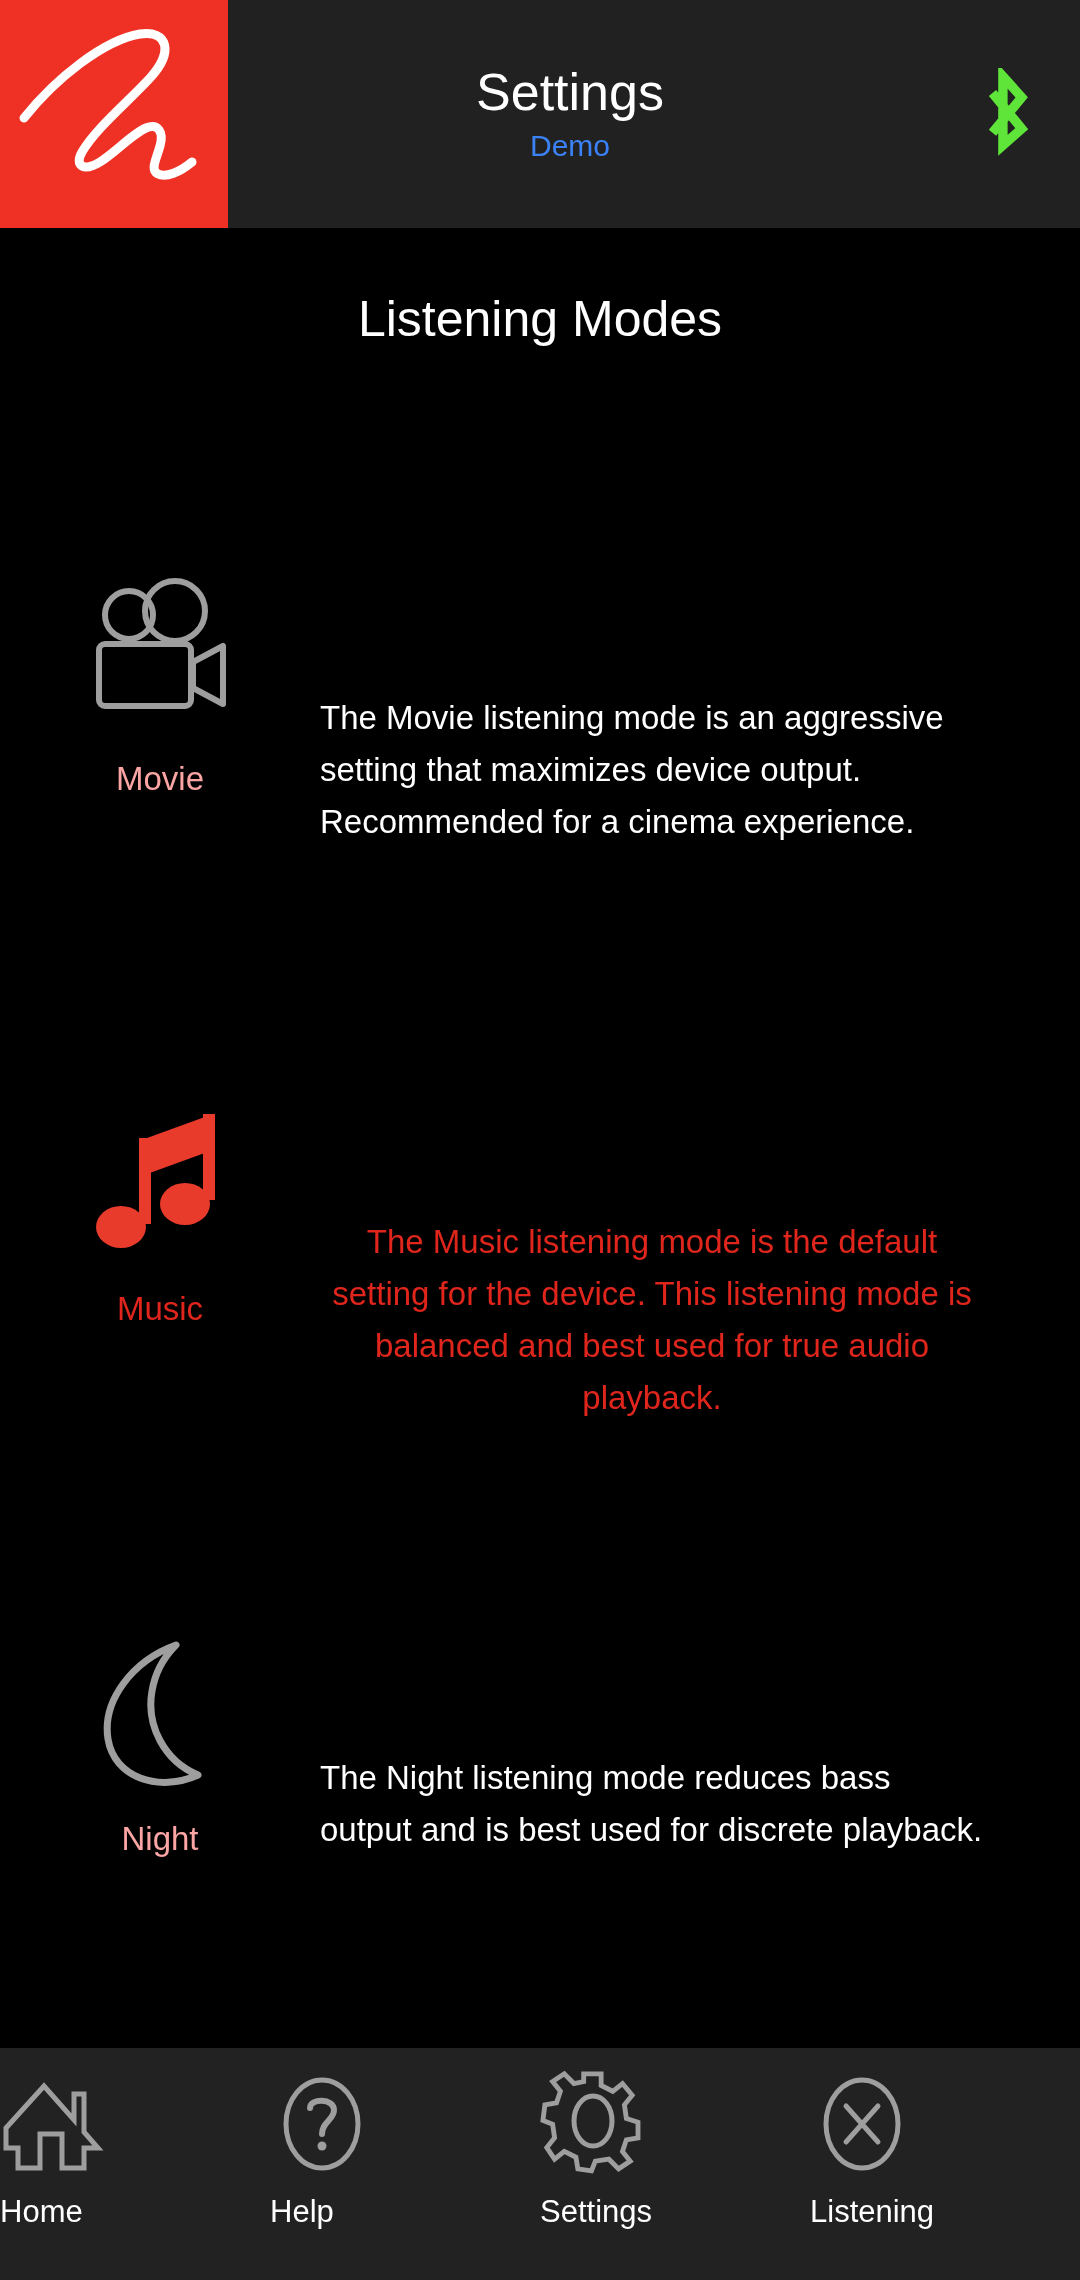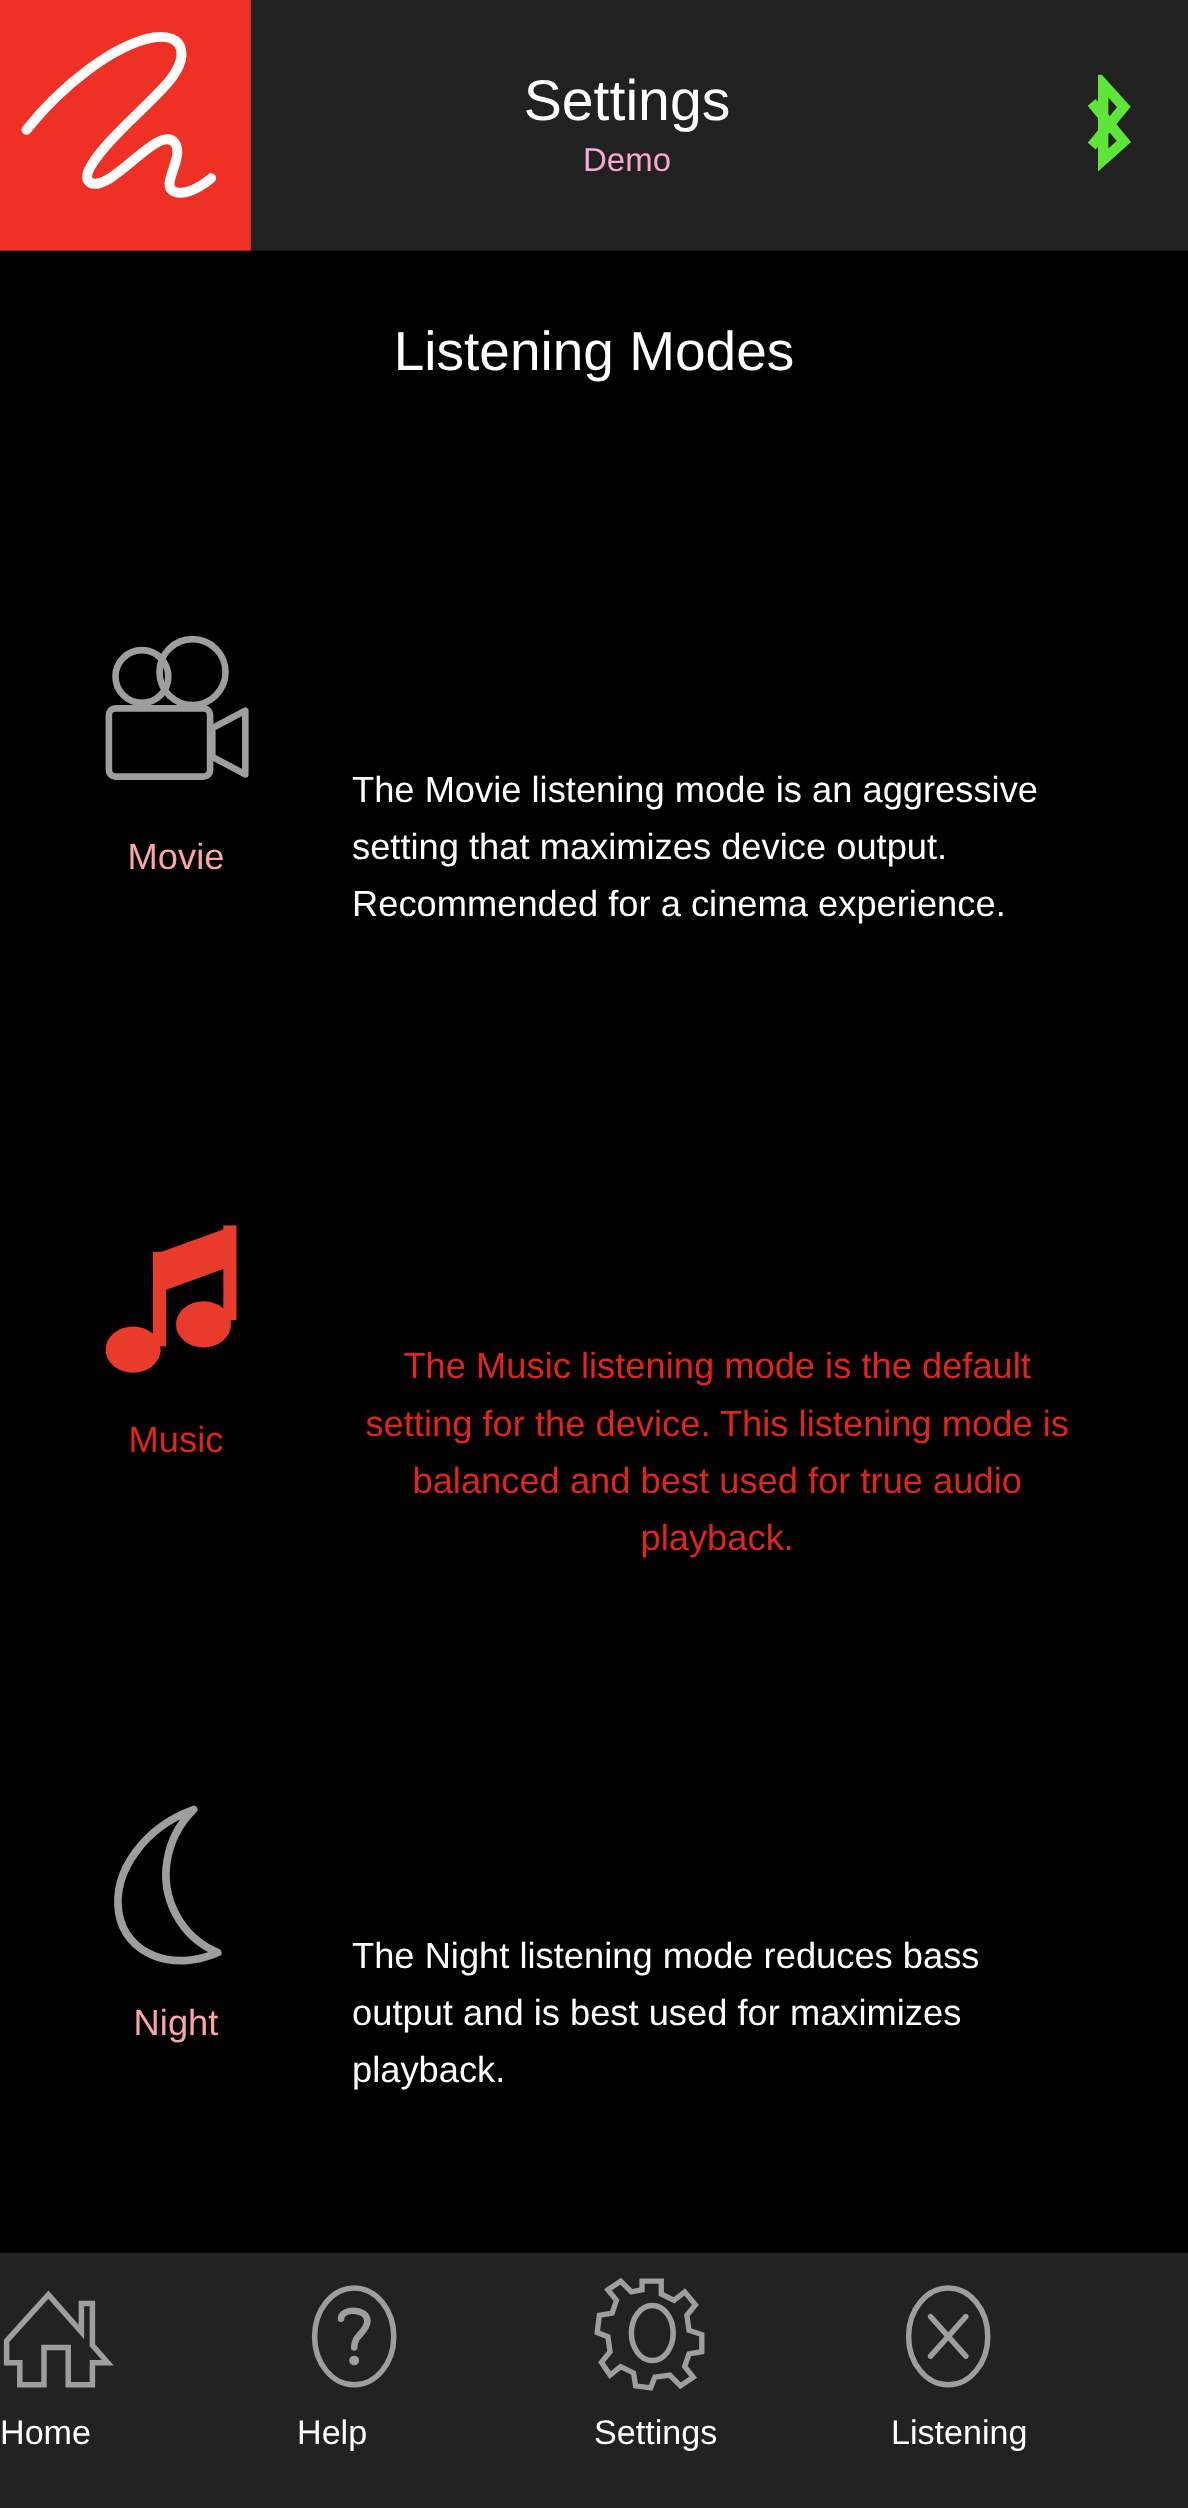--- a/index.html
+++ b/index.html
@@ -28,21 +28,21 @@
     flex:1 1 auto;
     display:flex; flex-direction:column;
     align-items:center; justify-content:center;
     padding-right:0px; margin-left:-18px;
   }
   .header-title {
     font-size:52px; color:#ffffff; font-weight:400;
     line-height:1.05; letter-spacing:0px;
   }
   .header-subtitle {
-    font-size:30px; color:#f9a8d4; font-weight:400;
+    font-size:30px; color:#3b82f6; font-weight:400;
     margin-top:10px;
   }
   .bt-wrap {
     flex:0 0 150px;
     display:flex; align-items:center; justify-content:center;
   }
   .bt-wrap svg { width:66px; height:92px; display:block; }
 
   
   .content {
@@ -178,21 +178,21 @@
     <div class="mode-row r2">
       <div class="mode-iconcol">
         <div class="mode-iconbox">
           <svg width="160" height="160" viewBox="0 0 160 160">
             <path d="M96 12 C52 28, 22 68, 28 106 C34 144, 78 160, 118 142
                      C84 128, 66 92, 72 58 C75 40, 84 24, 96 12 Z" fill="none" stroke="#9e9e9e" stroke-width="7" stroke-linejoin="round" stroke-linecap="round"></path>
           </svg>
         </div>
         <div class="mode-label">Night</div>
       </div>
-      <div class="mode-desc">The Night listening mode reduces bass output and is best used for maximizes playback.</div>
+      <div class="mode-desc">The Night listening mode reduces bass output and is best used for discrete playback.</div>
     </div>
 
   </div>
 
   <div class="navbar">
 
     <div class="nav-item">
       <div class="nav-icon">
         <svg width="104" height="104" viewBox="0 0 104 104">
           <path d="M6 56 L44 14 L74 48 L74 22 L84 22 L84 60 L98 76

